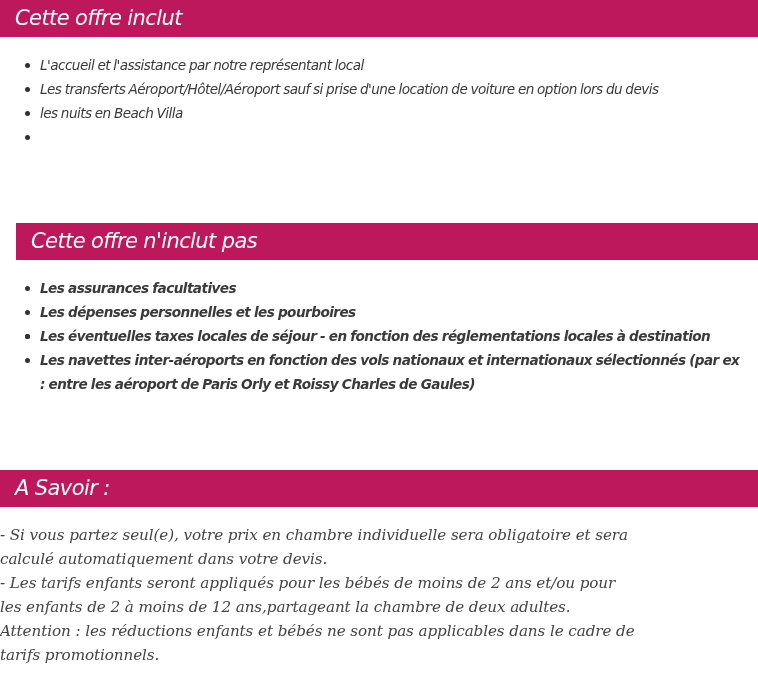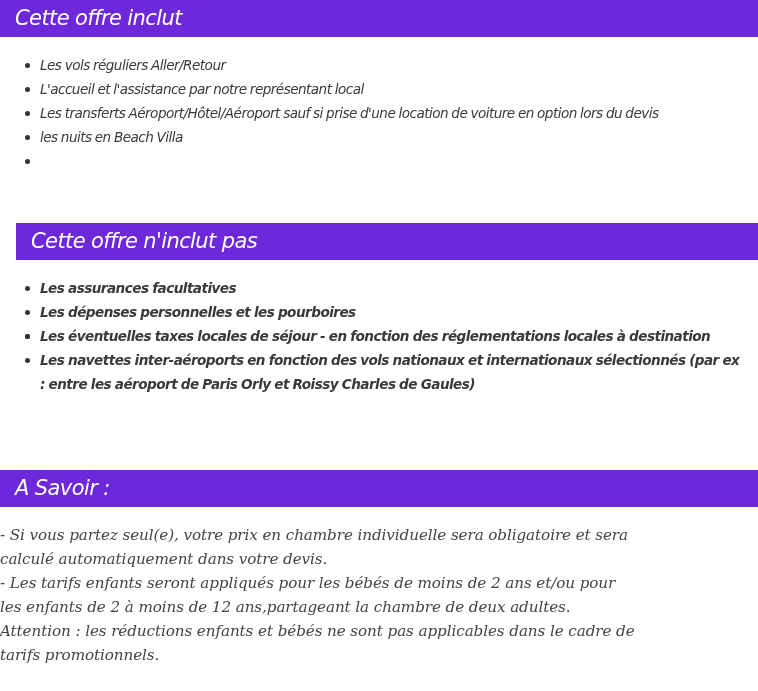--- a/index.html
+++ b/index.html
@@ -12,21 +12,21 @@
       height: 691px;
       overflow: hidden;
       position: relative;
       font-family: "DejaVu Sans", sans-serif;
     }
     .section-header {
       position: absolute;
       left: 0;
       width: 758px;
       height: 37px;
-      background: #6d28d9;
+      background: #be185d;
       box-sizing: border-box;
       padding-left: 15px;
     }
     .section-header h2 {
       margin: 0;
       font-family: "DejaVu Sans", sans-serif;
       font-style: italic;
       font-weight: normal;
       font-size: 21px;
       line-height: 37px;
@@ -79,21 +79,20 @@
       margin: 0;
     }
   </style>
 </head>
 <body>
 
 <div class="section-header" style="top:0;">
   <h2>Cette offre inclut</h2>
 </div>
 <ul class="bullets" style="top:53px;">
-  <li><span class="dot"></span><span>Les vols réguliers Aller/Retour</span></li>
   <li><span class="dot"></span><span>L'accueil et l'assistance par notre représentant local</span></li>
   <li><span class="dot"></span><span>Les transferts Aéroport/Hôtel/Aéroport sauf si prise d'une location de voiture en option lors du devis</span></li>
   <li><span class="dot"></span><span>les nuits en Beach Villa</span></li>
   <li><span class="dot"></span></li>
 </ul>
 
 <div class="section-header" style="top:223px;margin-left:16px;">
   <h2>Cette offre n'inclut pas</h2>
 </div>
 <ul class="bullets" style="top:276px;font-weight:bold;">

